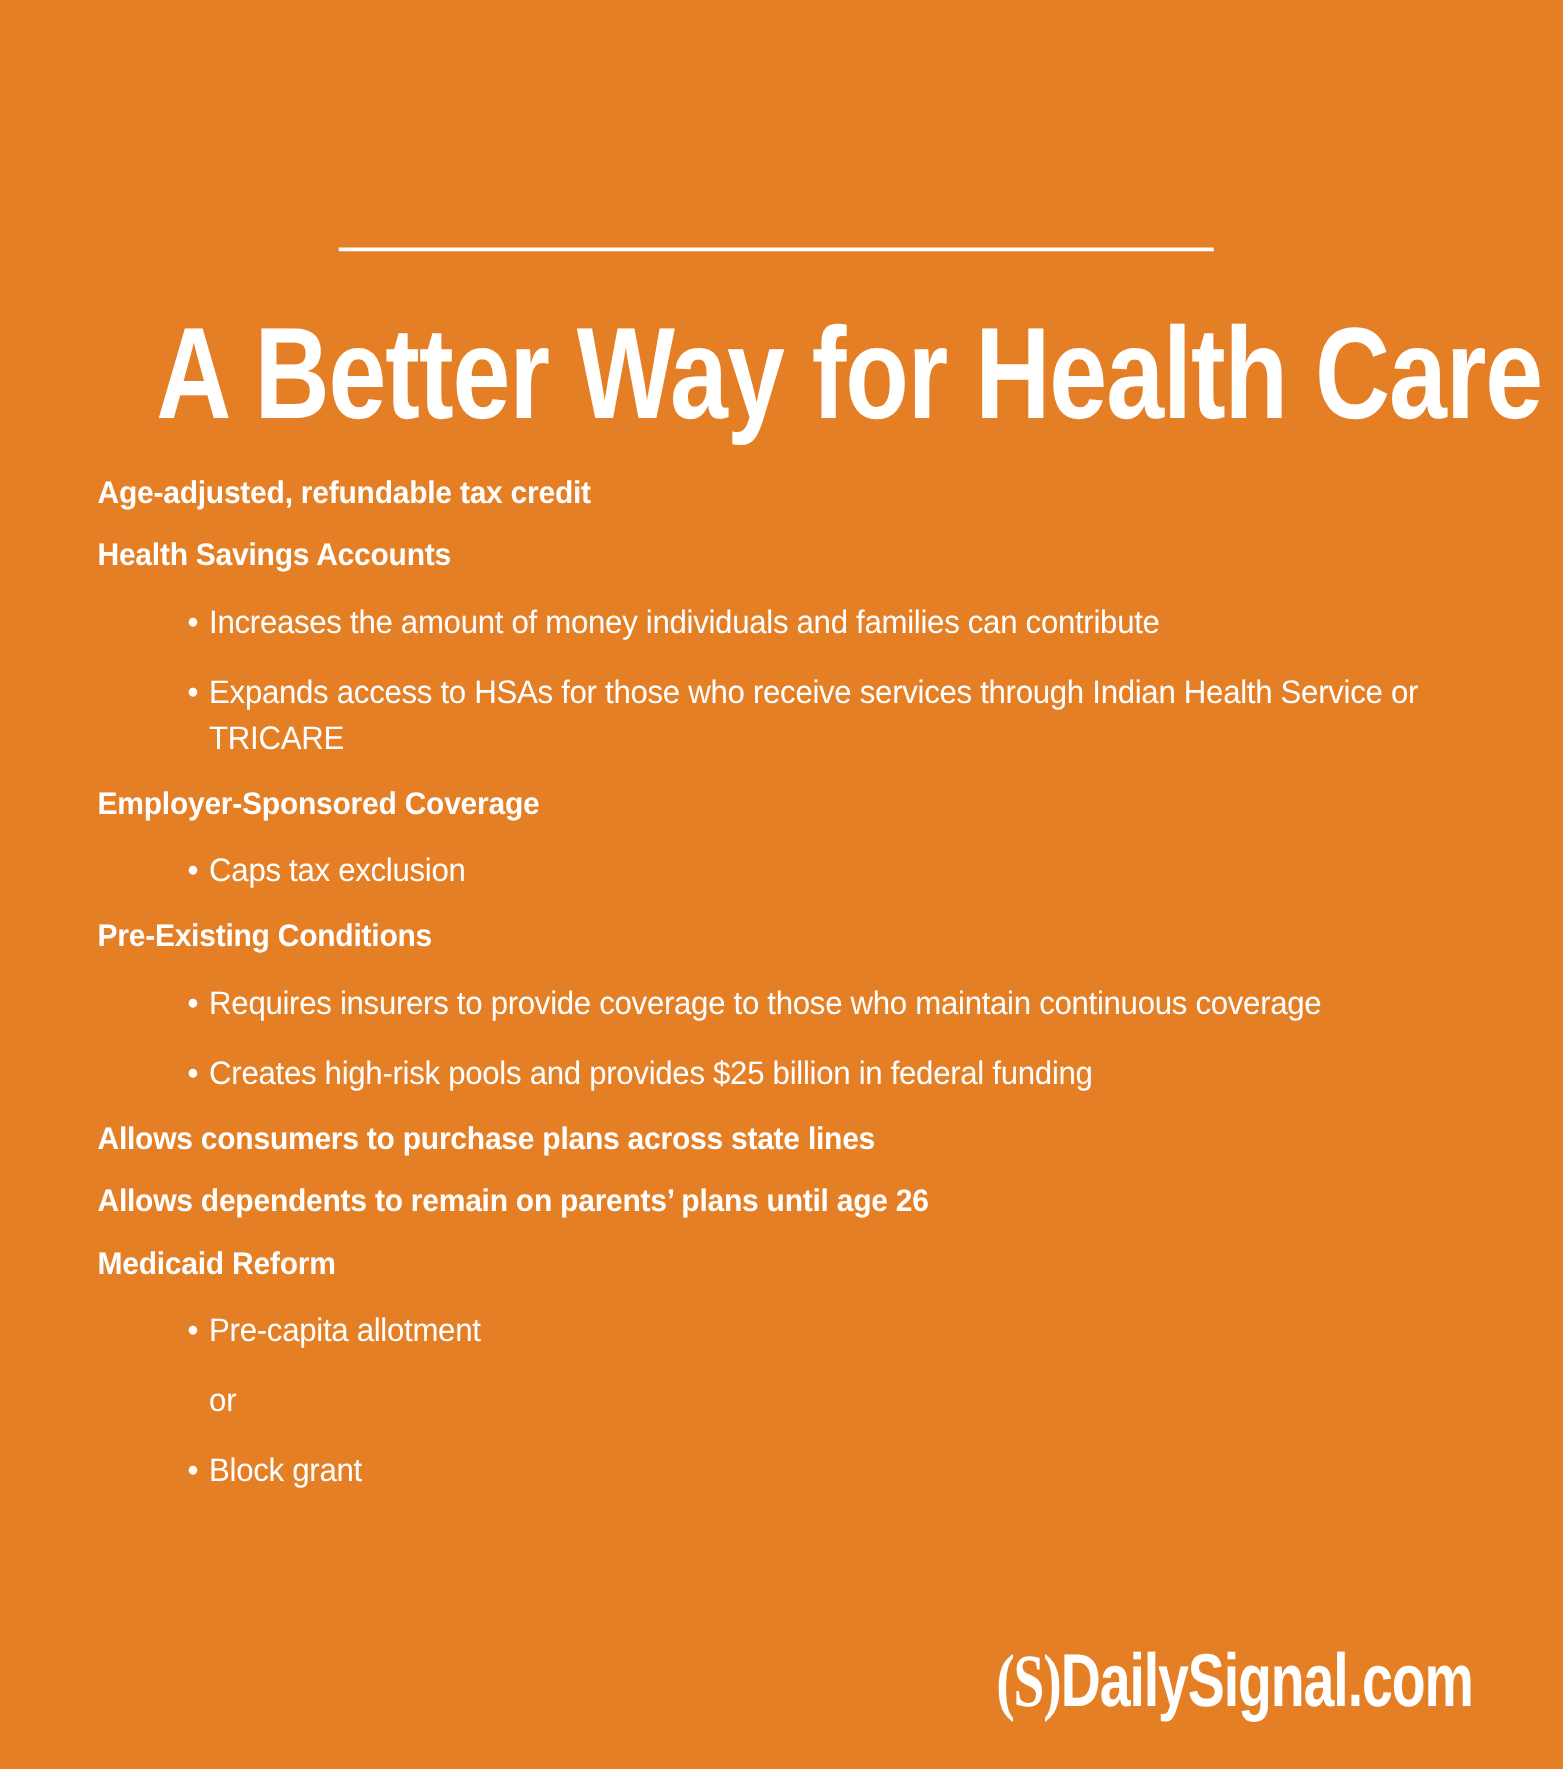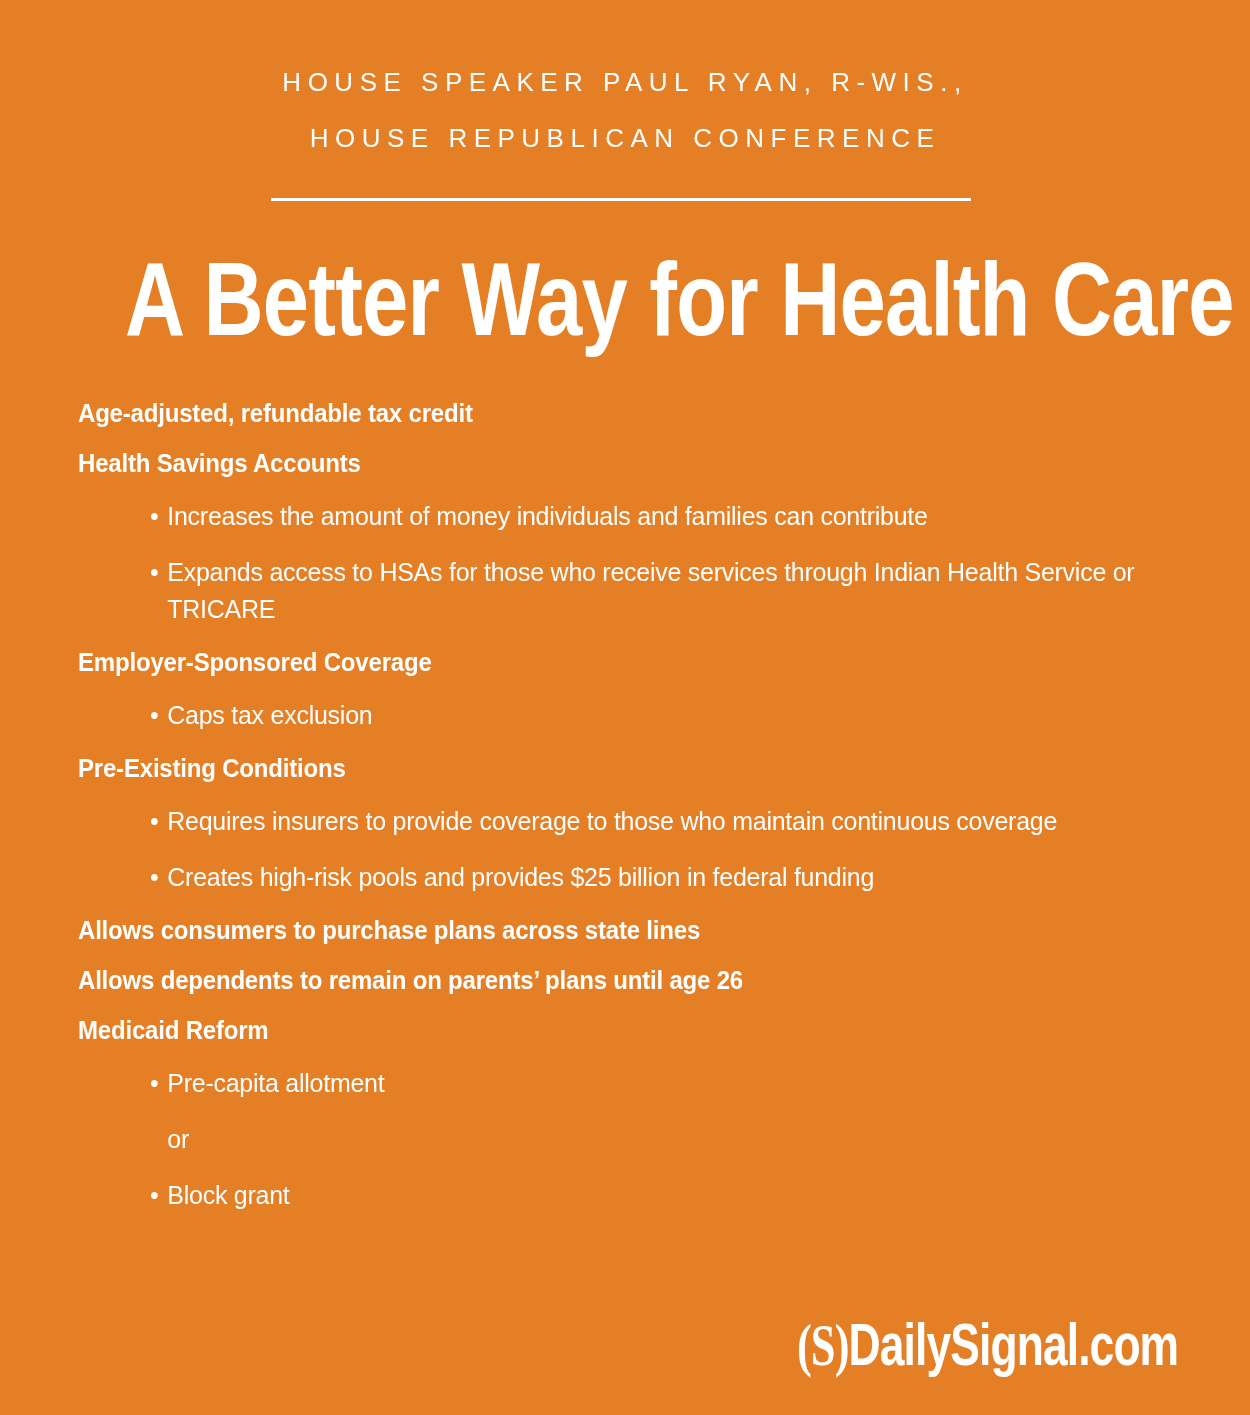--- a/index.html
+++ b/index.html
@@ -62,21 +62,21 @@
     line-height: 108px;
     letter-spacing: -1px;
     transform: scaleX(0.80);
     transform-origin: 50% 50%;
     white-space: nowrap;
   }
 
   
   .content {
     position: absolute;
-    top: 398px;
+    top: 379px;
     left: 78px;
     width: 1135px;
   }
 
   .heading {
     font-family: "Liberation Sans", sans-serif;
     font-weight: 700;
     font-size: 25px;
     line-height: 30px;
     letter-spacing: -0.2px;
@@ -139,24 +139,20 @@
   .logo .mark {
     font-family: "Liberation Serif", serif;
     font-weight: 700;
   }
 </style>
 </head>
 <body style="background: rgb(229, 127, 38);">
 
 <div class="infographic">
 
-  <div class="eyebrow">
-    <div class="eyebrow-line">HOUSE SPEAKER PAUL RYAN, R-WIS.,</div>
-    <div class="eyebrow-line">HOUSE REPUBLICAN CONFERENCE</div>
-  </div>
 
   <div class="divider"></div>
 
   <div class="title">A Better Way for Health Care</div>
 
   <div class="content">
 
     <div class="heading">Age-adjusted, refundable tax credit</div>
 
     <div class="heading">Health Savings Accounts</div>

